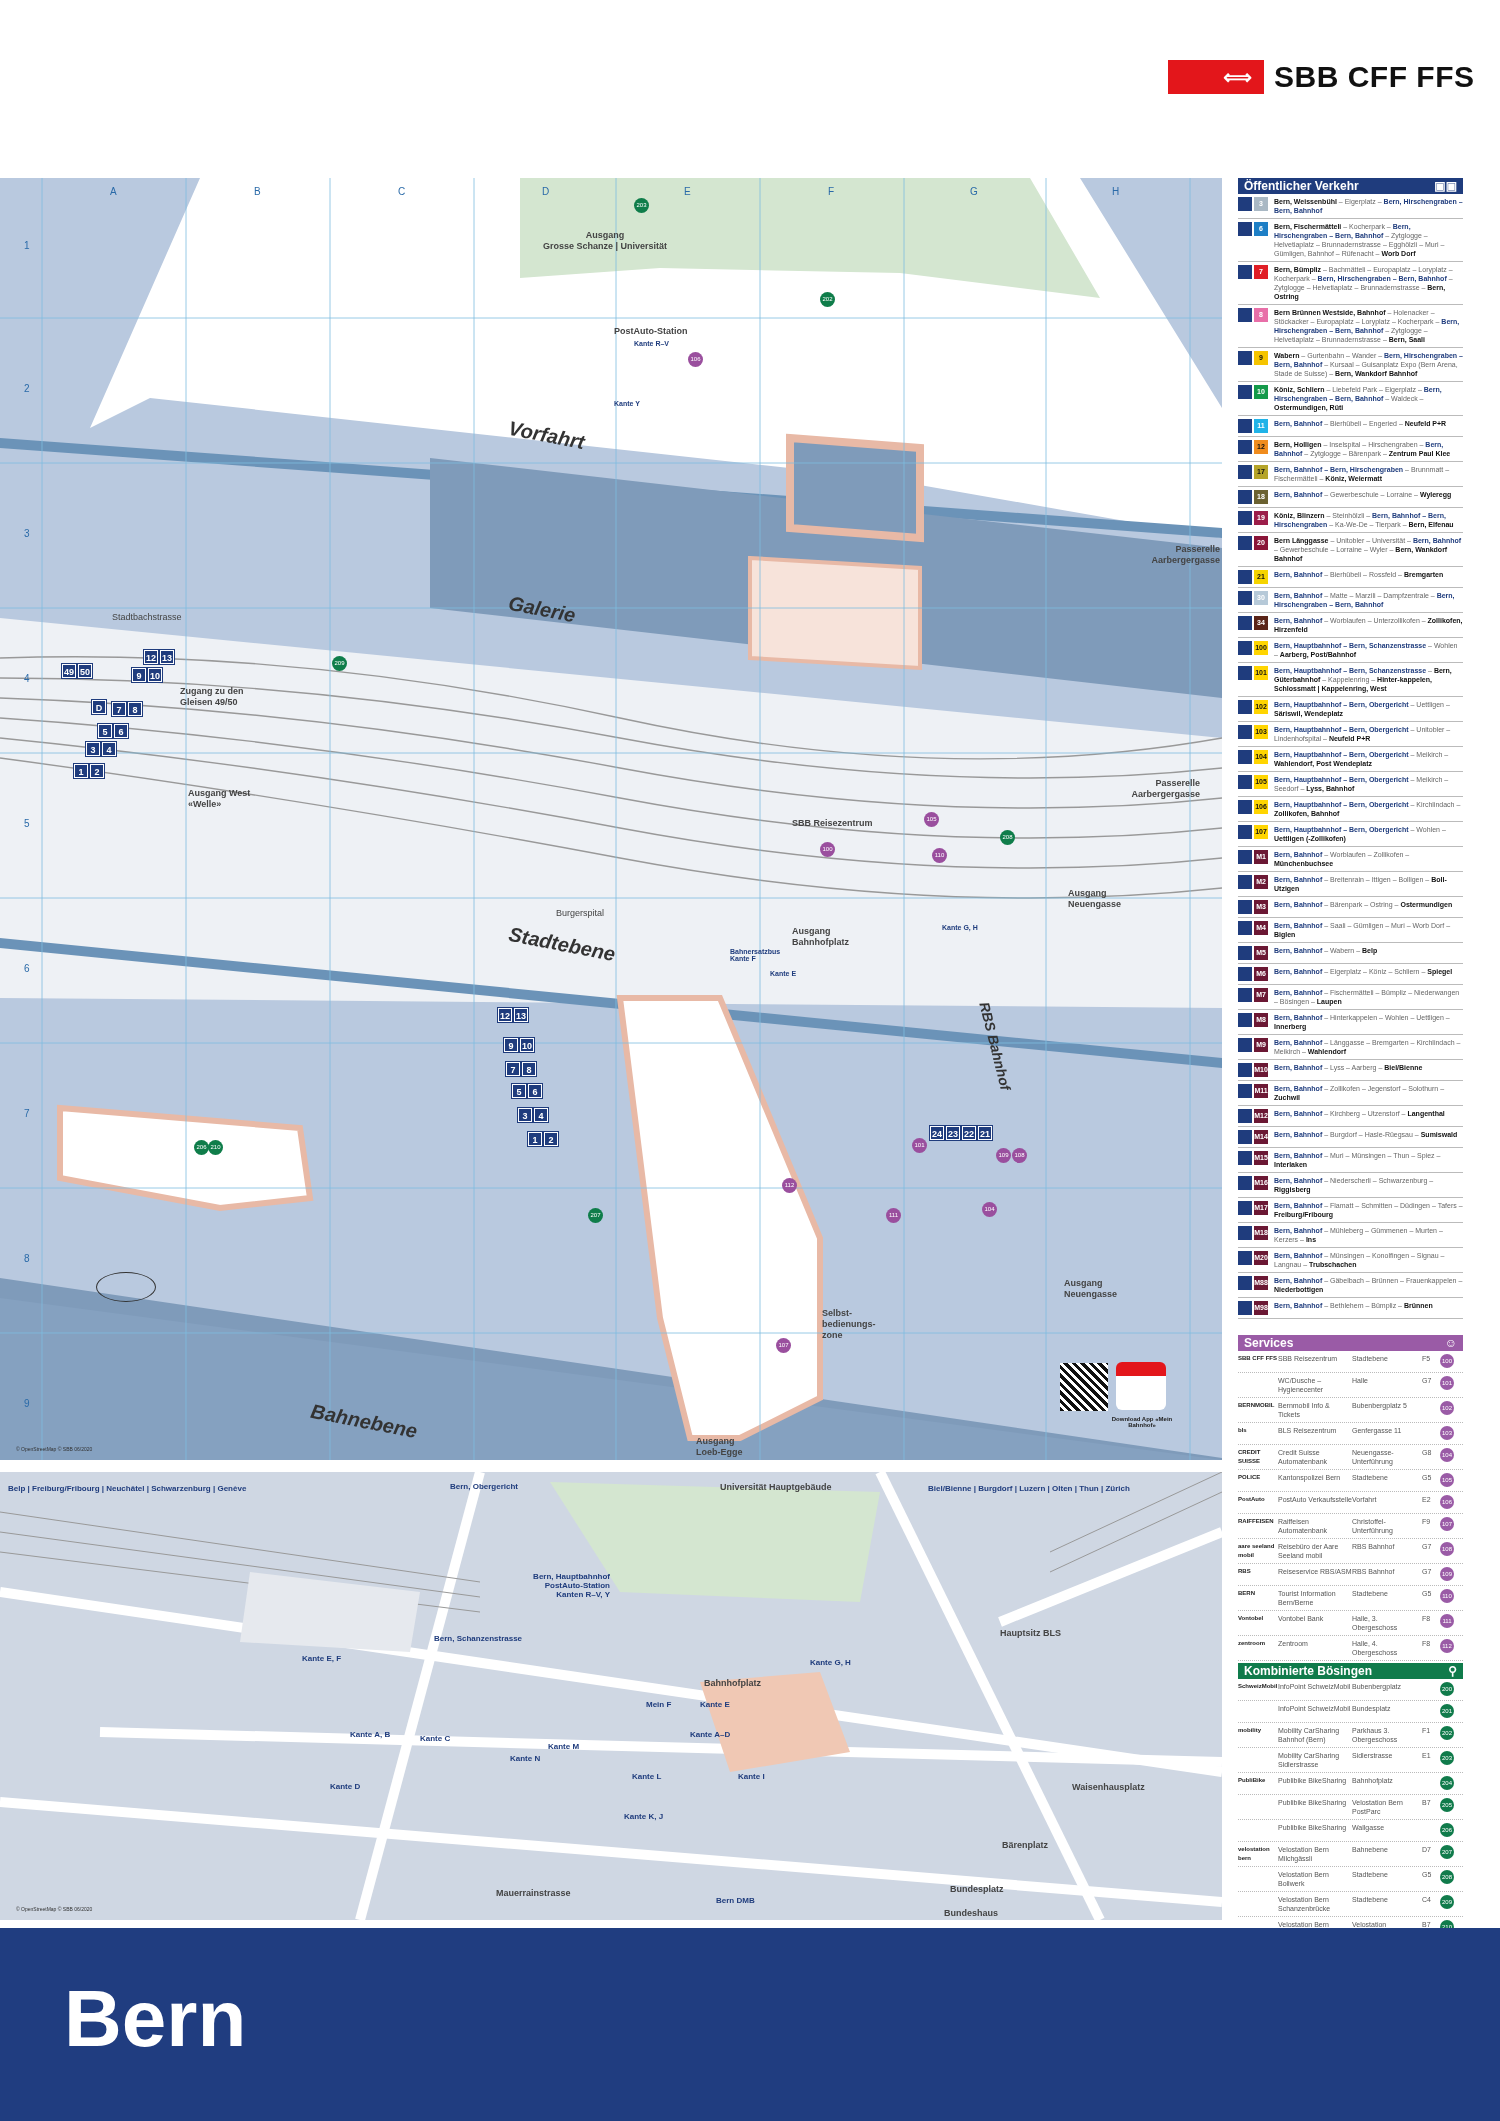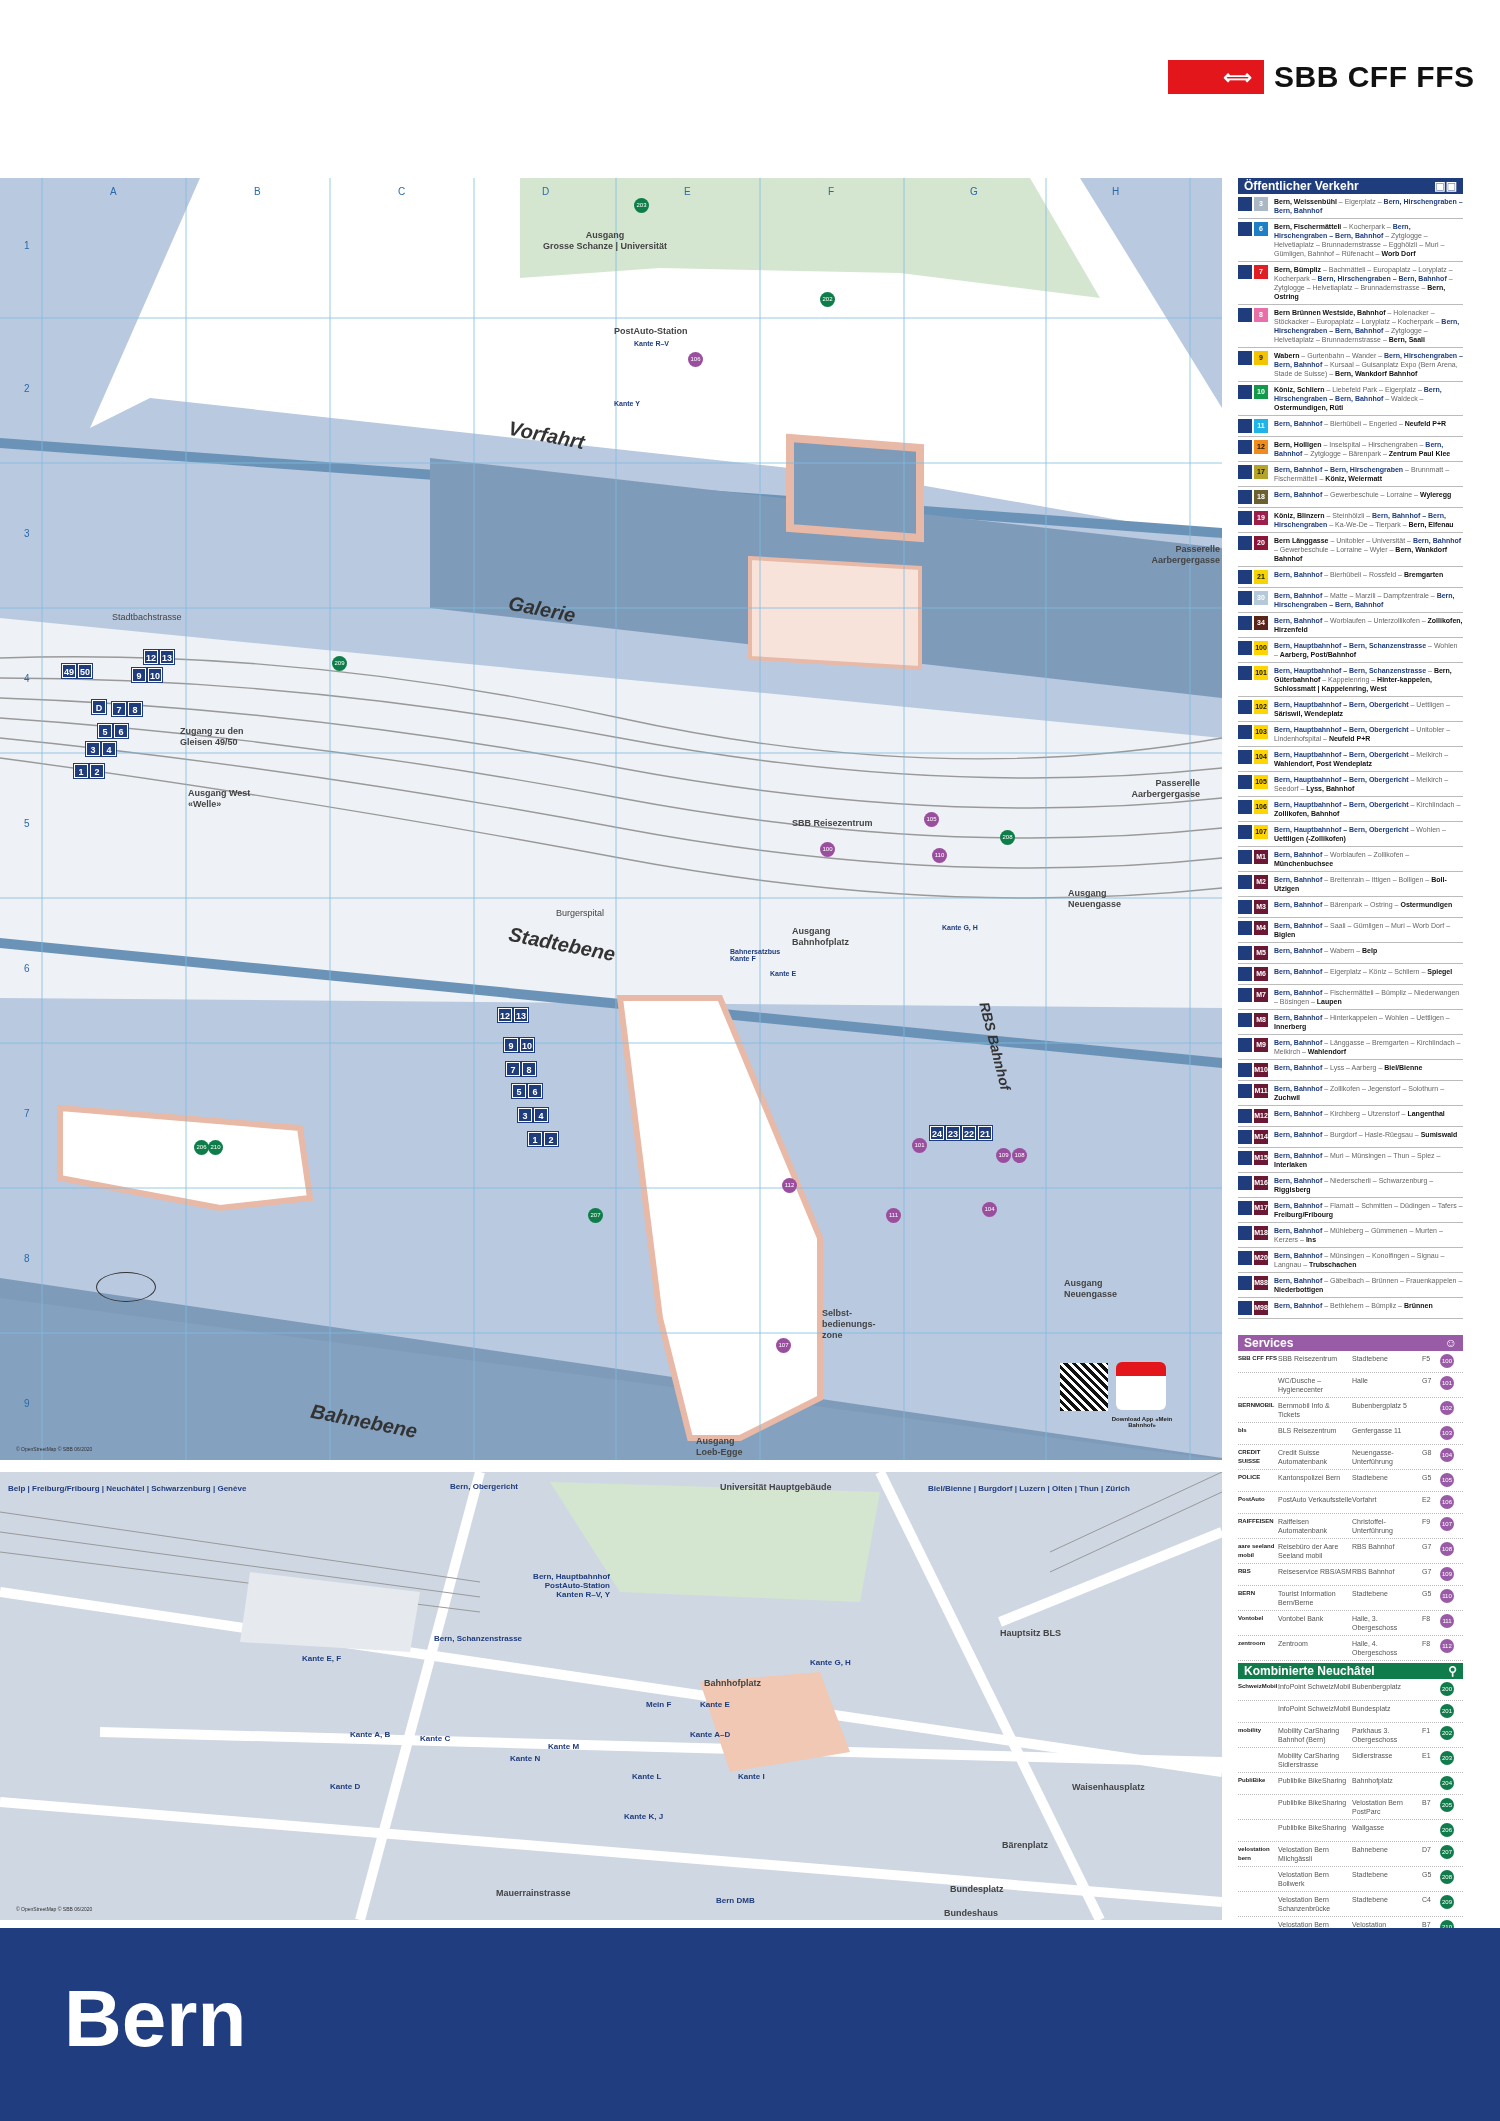--- a/index.html
+++ b/index.html
@@ -111,21 +111,21 @@
   <span class="lvl" style="left:508px;top:420px">Galerie</span>
   <span class="lvl" style="left:508px;top:755px">Stadtebene</span>
   <span class="lvl" style="left:310px;top:1232px">Bahnebene</span>
 
   <span class="lbl" style="left: 540px; top: 52px; width: 130px; text-align: center; white-space: pre-line;">Ausgang
 Grosse Schanze | Universität</span>
   <span class="lbl" style="left: 614px; top: 148px; white-space: pre-line;">PostAuto-Station</span>
   <span class="blbl" style="left: 634px; top: 162px; white-space: pre-line;">Kante R–V</span>
   <span class="blbl" style="left: 614px; top: 222px; white-space: pre-line;">Kante Y</span>
   <span class="lbl" style="left: 112px; top: 434px; font-weight: normal; white-space: pre-line;">Stadtbachstrasse</span>
-  <span class="lbl" style="left: 180px; top: 508px; width: 80px; white-space: pre-line; margin-top: 40px;">Zugang zu den Gleisen 49/50</span>
+  <span class="lbl" style="left: 180px; top: 508px; width: 80px; white-space: pre-line;">Zugang zu den Gleisen 49/50</span>
   <span class="lbl" style="left: 188px; top: 610px; width: 70px; white-space: pre-line;">Ausgang West «Welle»</span>
   <span class="lbl" style="left: 1150px; top: 366px; width: 70px; text-align: right; white-space: pre-line;">Passerelle Aarbergergasse</span>
   <span class="lbl" style="left: 1130px; top: 600px; width: 70px; text-align: right; white-space: pre-line;">Passerelle Aarbergergasse</span>
   <span class="lbl" style="left: 792px; top: 640px; white-space: pre-line;">SBB Reisezentrum</span>
   <span class="lbl" style="left: 1068px; top: 710px; width: 60px; white-space: pre-line;">Ausgang Neuengasse</span>
   <span class="lbl" style="left: 792px; top: 748px; width: 60px; white-space: pre-line;">Ausgang Bahnhofplatz</span>
   <span class="lbl" style="left: 556px; top: 730px; font-weight: normal; white-space: pre-line;">Burgerspital</span>
   <span class="blbl" style="left: 730px; top: 770px; width: 50px; white-space: pre-line;">Bahnersatzbus Kante F</span>
   <span class="blbl" style="left: 770px; top: 792px; white-space: pre-line;">Kante E</span>
   <span class="blbl" style="left: 942px; top: 746px; white-space: pre-line;">Kante G, H</span>
@@ -590,21 +590,21 @@
       </div>
       <div class="sr">
         <span class="lg">zentroom</span>
         <span class="n">Zentroom</span>
         <span class="p">Halle, 4. Obergeschoss</span>
         <span class="g">F8</span>
         <span class="c" style="background:#9a5ba6">112</span>
       </div>
     </div>
   <div class="lh km" style="margin-top:2px">
-      <span>Kombinierte Neuchâtel</span>
+      <span>Kombinierte Bösingen</span>
       <span>⚲</span>
     </div>
   <div id="km-list">
       <div class="sr">
         <span class="lg">SchweizMobil</span>
         <span class="n">InfoPoint SchweizMobil</span>
         <span class="p">Bubenbergplatz</span>
         <span class="g"></span>
         <span class="c" style="background:#107b4b">200</span>
       </div>

